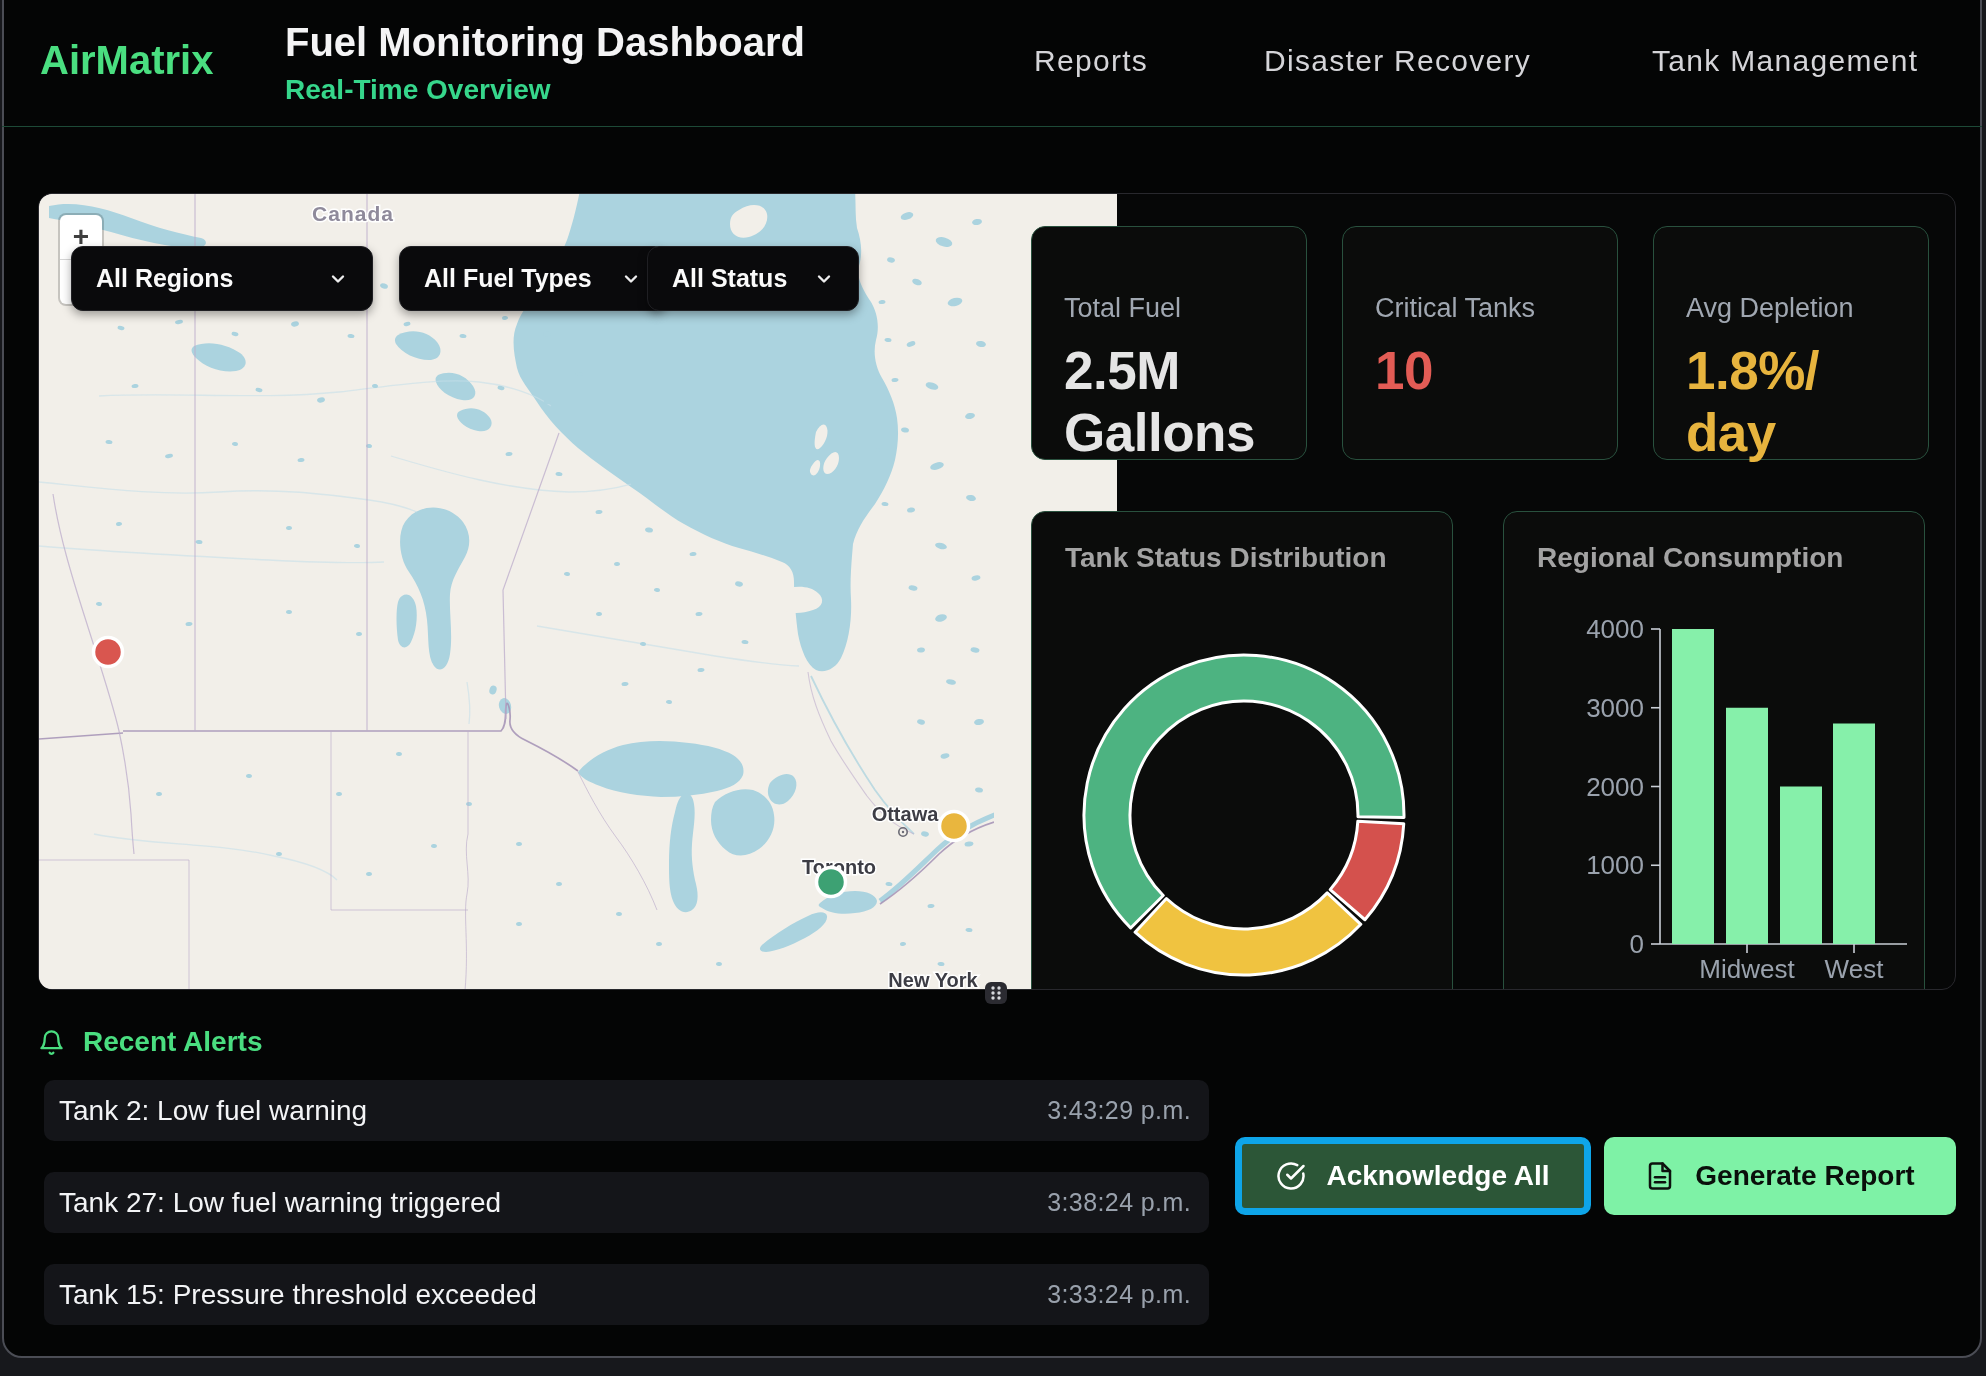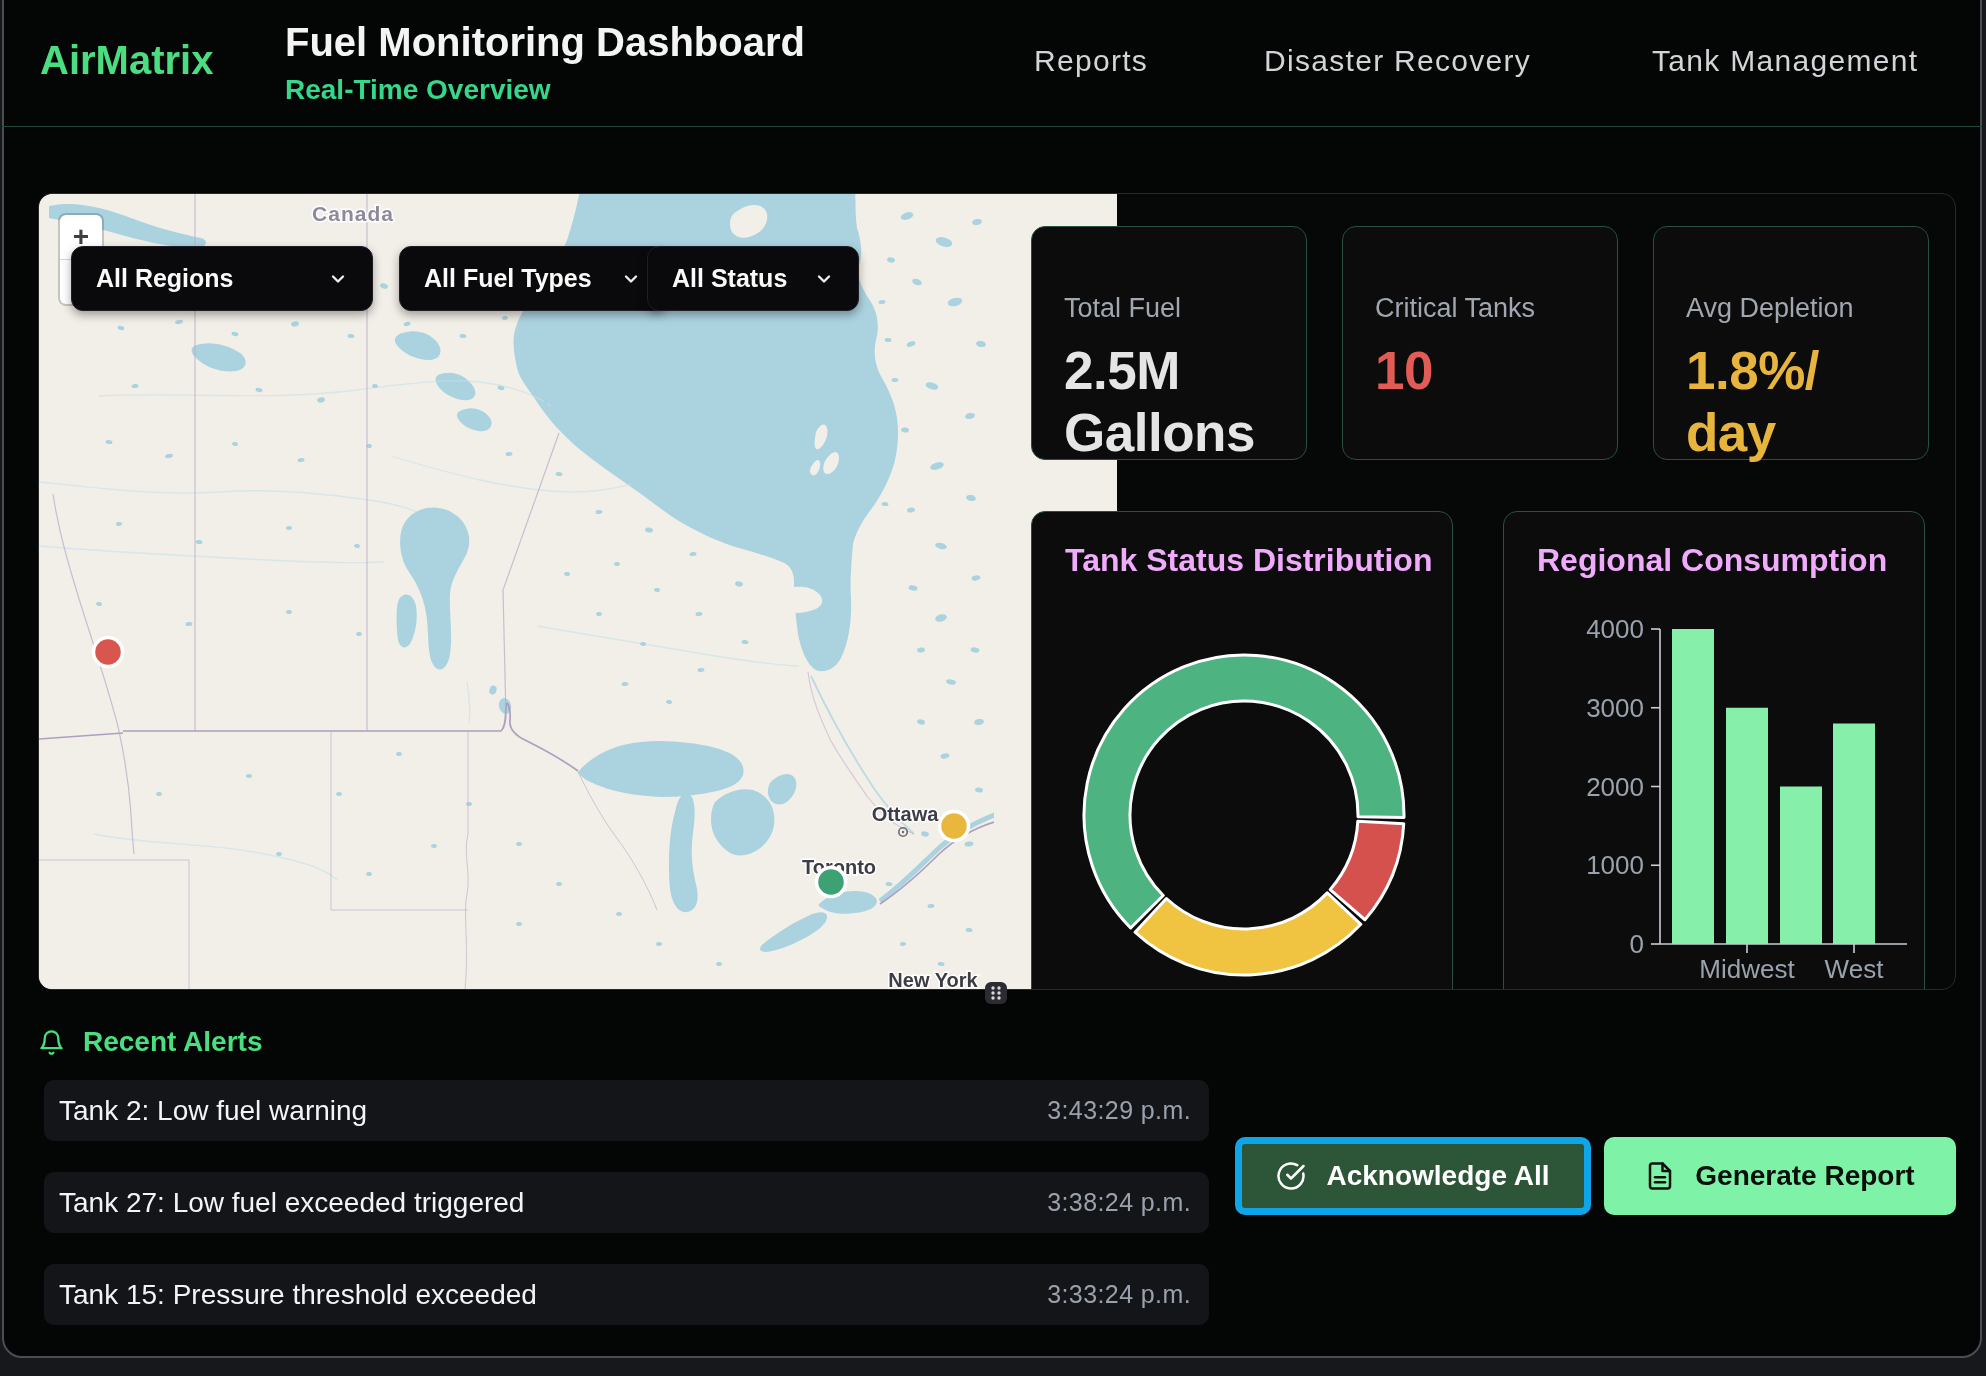--- a/index.html
+++ b/index.html
@@ -73,21 +73,21 @@
   .stat-label { font-size:27px; font-weight:500; color:#a0a7b1; }
   .stat-value { margin-top:16px; font-size:53px; font-weight:800; line-height:1.17; white-space:pre-line; letter-spacing:-0.5px; }
 
   
   .chart-card {
     top:317px; width:422px; height:500px;
     background:#0b0c0b;
     border:1px solid #29513e;
     border-radius:14px;
   }
-  .chart-title { position:absolute; left:33px; top:30px; font-size:32px; font-weight:700; color:#f0abfc; }
+  .chart-title { position:absolute; left:33px; top:30px; font-size:28px; font-weight:700; color:#a3a3a3; }
 
   
   #grip {
     left:985px; top:982px; width:22px; height:22px;
     background:#2b2b31; border-radius:6px; z-index:5; cursor:row-resize;
     display:flex; align-items:center; justify-content:center;
   }
 
   
   #alerts-title-row { left:38px; top:1026px; display:flex; align-items:center; gap:18px; }
@@ -393,21 +393,21 @@
     <path d="M10.3 21a1.94 1.94 0 0 0 3.4 0"></path>
   </svg>
   <div id="alerts-title">Recent Alerts</div>
 </div>
 <div id="alert-list">
     <div class="alert-row abs" style="top: 1080px;">
       <span class="alert-text">Tank 2: Low fuel warning</span>
       <span class="alert-time">3:43:29 p.m.</span>
     </div>
     <div class="alert-row abs" style="top: 1172px;">
-      <span class="alert-text">Tank 27: Low fuel exceeded triggered</span>
+      <span class="alert-text">Tank 27: Low fuel warning triggered</span>
       <span class="alert-time">3:38:24 p.m.</span>
     </div>
     <div class="alert-row abs" style="top: 1264px;">
       <span class="alert-text">Tank 15: Pressure threshold exceeded</span>
       <span class="alert-time">3:33:24 p.m.</span>
     </div>
   </div>
 
 <div id="btn-ack" class="action-btn abs">
   <svg width="30" height="30" viewBox="0 0 24 24" fill="none" stroke="#ffffff" stroke-width="2" stroke-linecap="round" stroke-linejoin="round">

